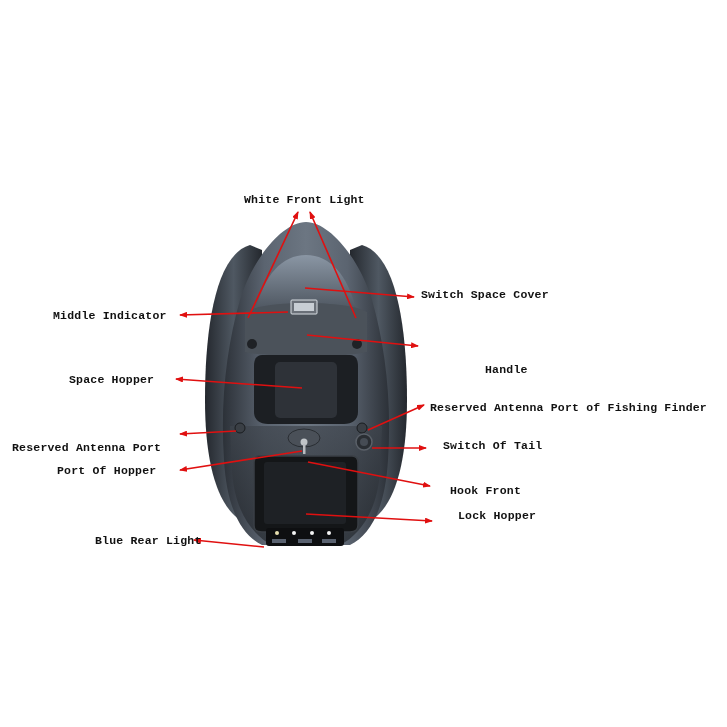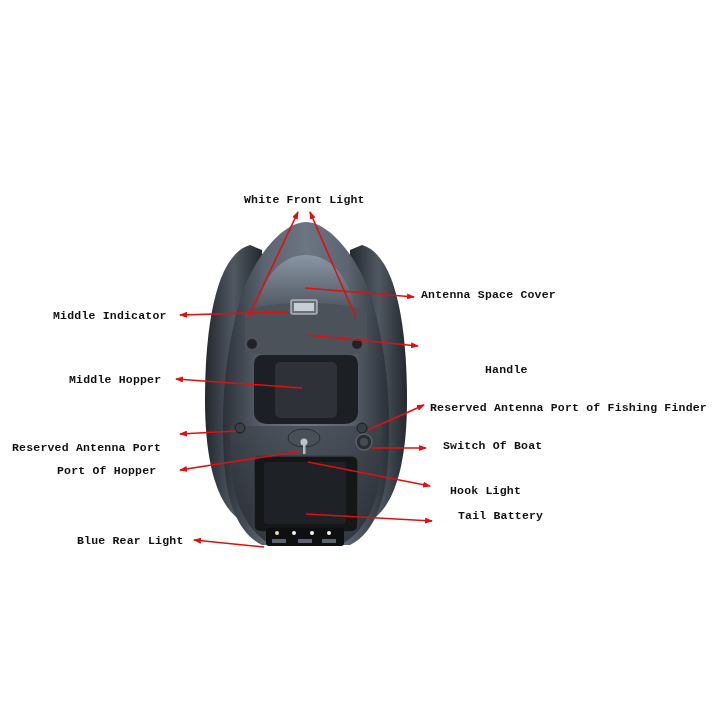--- a/index.html
+++ b/index.html
@@ -105,25 +105,25 @@
         <line x1="372" y1="448" x2="426" y2="448" stroke="#e01010" stroke-width="1.6" marker-end="url(#arrowHead)"></line>
         <line x1="302" y1="451" x2="180" y2="470" stroke="#e01010" stroke-width="1.6" marker-end="url(#arrowHead)"></line>
         <line x1="308" y1="462" x2="430" y2="486" stroke="#e01010" stroke-width="1.6" marker-end="url(#arrowHead)"></line>
         <line x1="306" y1="514" x2="432" y2="521" stroke="#e01010" stroke-width="1.6" marker-end="url(#arrowHead)"></line>
         <line x1="264" y1="547" x2="194" y2="540" stroke="#e01010" stroke-width="1.6" marker-end="url(#arrowHead)"></line>
       </g>
   </svg>
 
   <div id="label-layer">
       <div class="label" style="left: 244px; top: 193px;">White Front Light</div>
-      <div class="label" style="left: 421px; top: 288px;">Antenna Space Cover</div>
+      <div class="label" style="left: 421px; top: 288px;">Switch Space Cover</div>
       <div class="label" style="left: 53px; top: 309px;">Middle Indicator</div>
       <div class="label" style="left: 485px; top: 339px; margin-top: 24px;">Handle</div>
-      <div class="label" style="left: 69px; top: 373px;">Middle Hopper</div>
+      <div class="label" style="left: 69px; top: 373px;">Space Hopper</div>
       <div class="label" style="left: 430px; top: 401px;">Reserved Antenna Port of Fishing Finder</div>
       <div class="label" style="left: 12px; top: 425px; margin-top: 16px;">Reserved Antenna Port</div>
-      <div class="label" style="left: 443px; top: 439px;">Switch Of Boat</div>
+      <div class="label" style="left: 443px; top: 439px;">Switch Of Tail</div>
       <div class="label" style="left: 57px; top: 464px;">Port Of Hopper</div>
-      <div class="label" style="left: 450px; top: 484px;">Hook Light</div>
-      <div class="label" style="left: 458px; top: 509px;">Tail Battery</div>
-      <div class="label" style="left: 77px; top: 534px;">Blue Rear Light</div>
+      <div class="label" style="left: 450px; top: 484px;">Hook Front</div>
+      <div class="label" style="left: 458px; top: 509px;">Lock Hopper</div>
+      <div class="label" style="left: 95px; top: 534px;">Blue Rear Light</div>
     </div>
 </div>
 
 </body></html>

